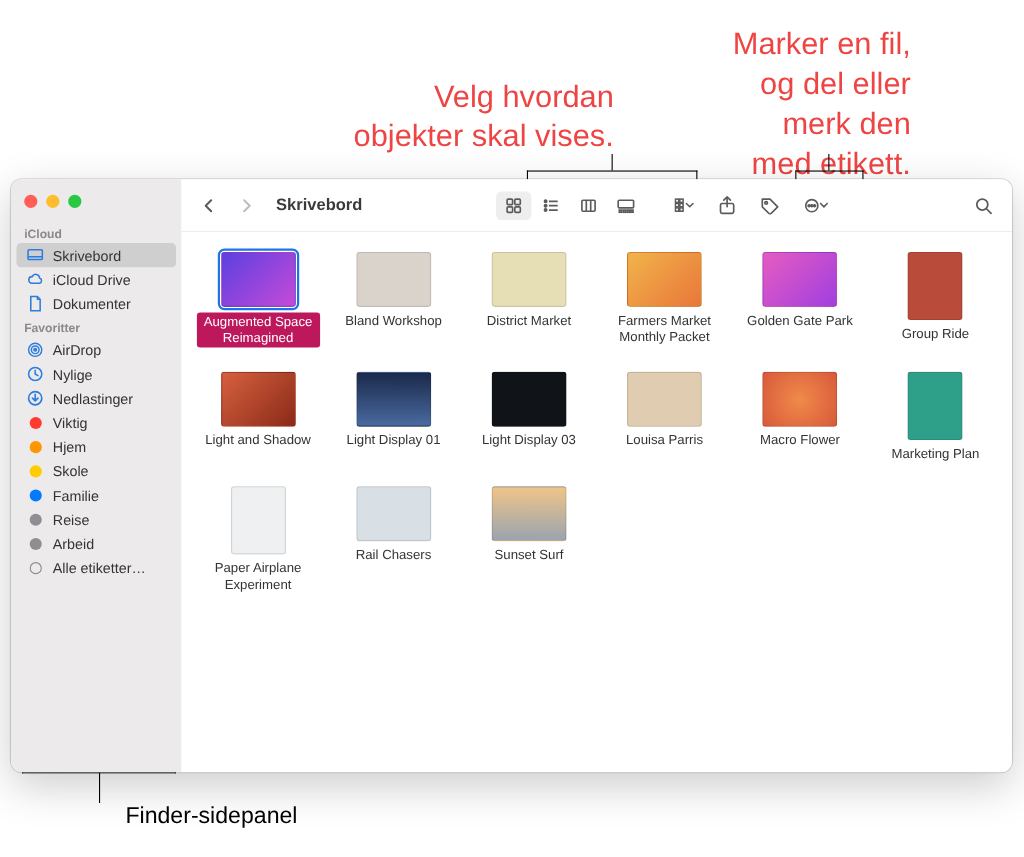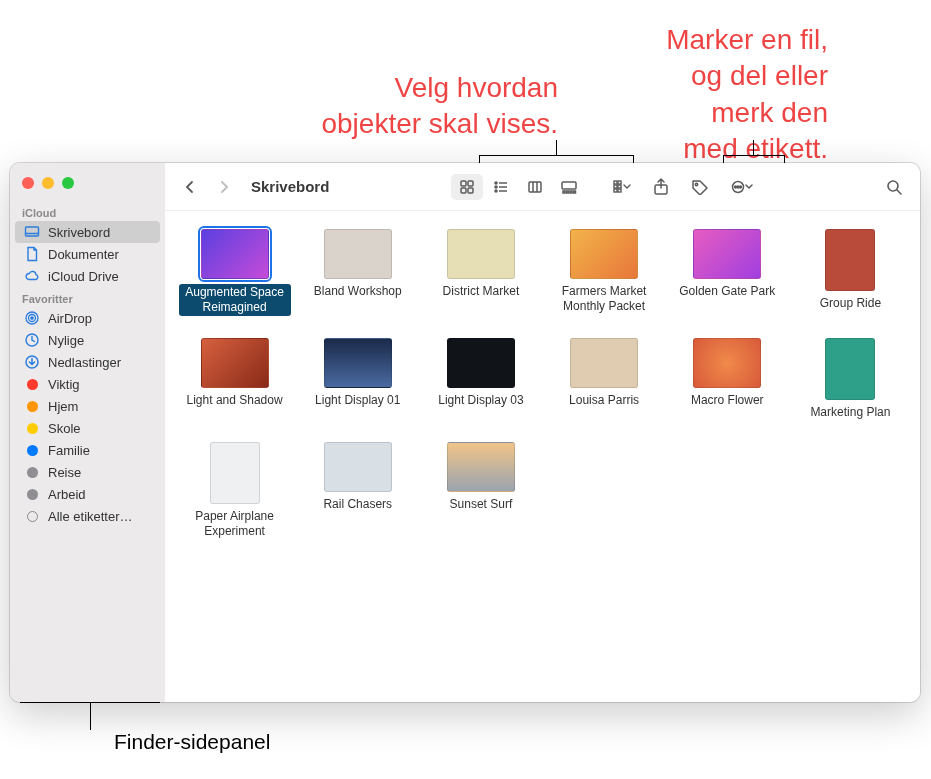--- a/index.html
+++ b/index.html
@@ -159,21 +159,21 @@
   }
   .thumb.doc {
     width: 50px; height: 62px;
     background: #fff;
   }
   .file .label {
     line-height: 1.25;
     max-width: 112px;
   }
   .file.selected .label {
-    background: #0c4a6e;
+    background: #be185d;
     color: #fff;
     border-radius: 3px;
     padding: 1px 3px;
   }
   .file.selected .thumb {
     outline: 2px solid #1f73e8;
     outline-offset: 1px;
   }
   .bottom-callout {
     position: absolute;
@@ -231,33 +231,33 @@
             <svg width="16" height="16" viewBox="0 0 16 16" fill="none" stroke="#2b7de0" stroke-width="1.4">
               <rect x="1.5" y="3" width="13" height="9" rx="1"></rect>
               <line x1="1.5" y1="9.5" x2="14.5" y2="9.5"></line>
             </svg>
           </span>
           <span>Skrivebord</span>
         </div>
         <div class="sb-item">
           <span class="sb-icon">
             <svg width="16" height="16" viewBox="0 0 16 16" fill="none" stroke="#2b7de0" stroke-width="1.4">
+              <path d="M5 11.5a3 3 0 0 1 .3-6 3.5 3.5 0 0 1 6.7 1.2A2.5 2.5 0 0 1 12 11.5Z"></path>
+            </svg>
+          </span>
+          <span>iCloud Drive</span>
+        </div>
+        <div class="sb-item">
+          <span class="sb-icon">
+            <svg width="16" height="16" viewBox="0 0 16 16" fill="none" stroke="#2b7de0" stroke-width="1.4">
               <path d="M4 1.5 h6 l2.5 2.5 V14.5 H4 Z"></path>
               <path d="M10 1.5 V4 H12.5"></path>
             </svg>
           </span>
           <span>Dokumenter</span>
-        </div>
-        <div class="sb-item">
-          <span class="sb-icon">
-            <svg width="16" height="16" viewBox="0 0 16 16" fill="none" stroke="#2b7de0" stroke-width="1.4">
-              <path d="M5 11.5a3 3 0 0 1 .3-6 3.5 3.5 0 0 1 6.7 1.2A2.5 2.5 0 0 1 12 11.5Z"></path>
-            </svg>
-          </span>
-          <span>iCloud Drive</span>
         </div>
         <div class="section-head">Favoritter</div>
         <div class="sb-item">
           <span class="sb-icon">
             <svg width="16" height="16" viewBox="0 0 16 16" fill="none" stroke="#2b7de0" stroke-width="1.3">
               <circle cx="8" cy="8" r="6"></circle>
               <circle cx="8" cy="8" r="3.5"></circle>
               <circle cx="8" cy="8" r="1.2" fill="#2b7de0"></circle>
             </svg>
           </span>

